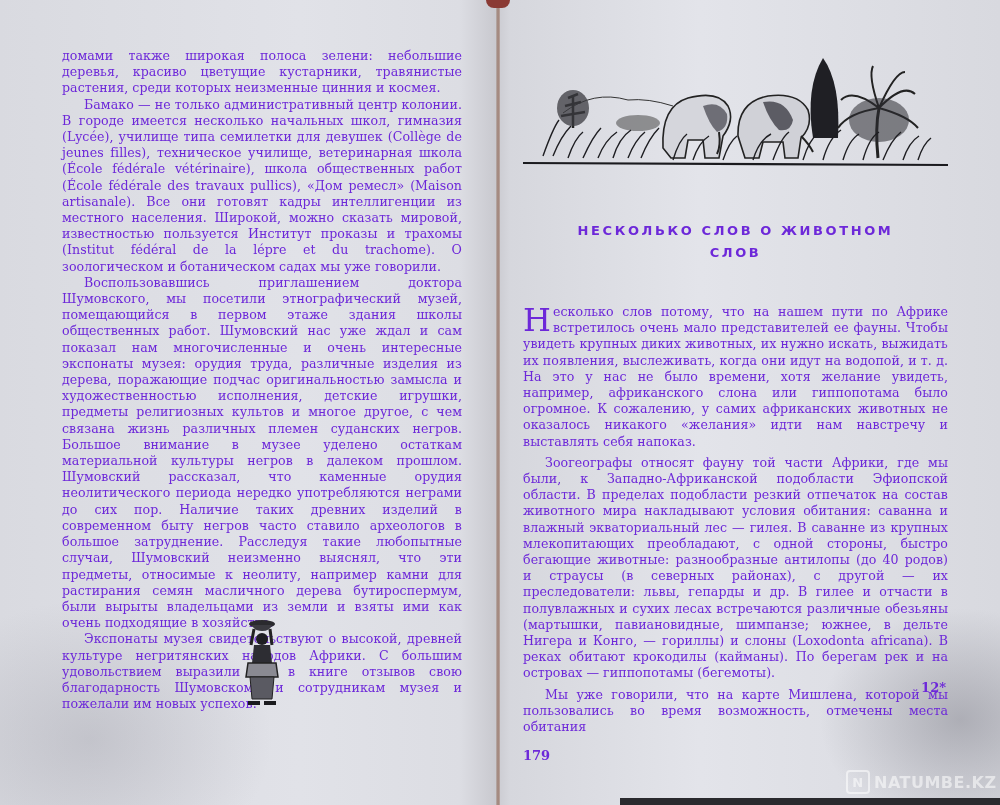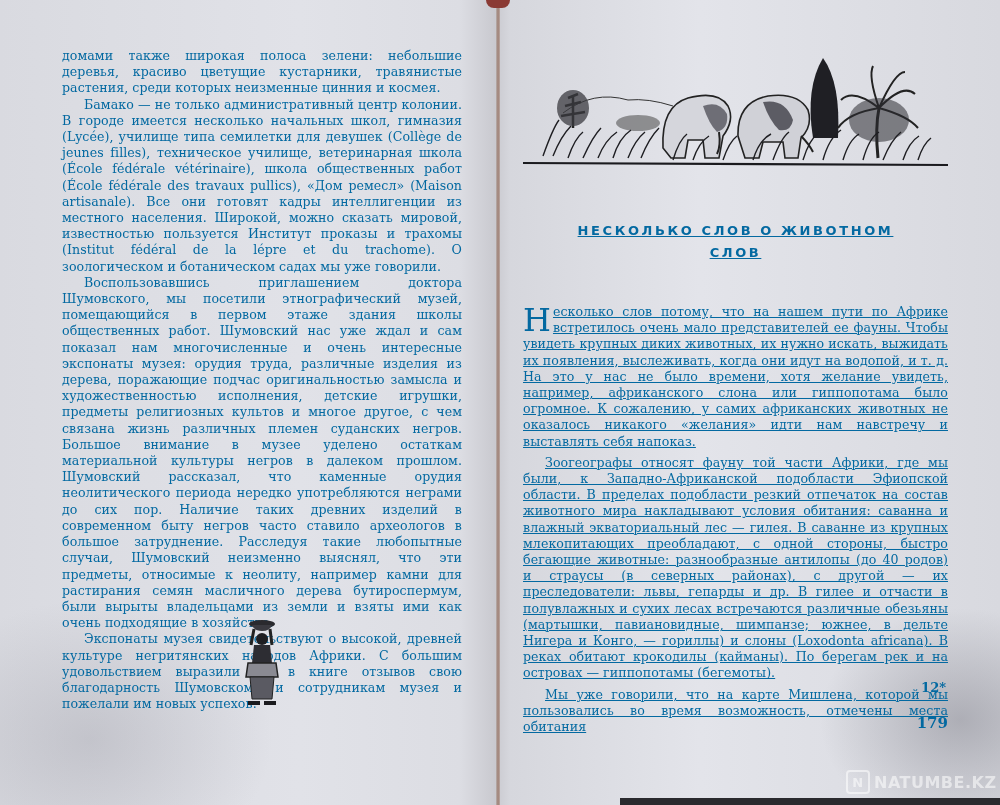--- a/index.html
+++ b/index.html
@@ -16,23 +16,23 @@
       linear-gradient(90deg, #d9dae0 0%, #e1e2e8 30%, #dcdde3 46%, #c9c9cf 49.5%, #d6d7dd 51%, #e3e4ea 70%, #d8d9df 100%);
   }
   .gutter {
     position: absolute; left: 496px; top: 0; width: 4px; height: 805px;
     background: linear-gradient(90deg, #b8b0ae, #9e7f74, #b9a9a4);
   }
   .gutter-top {
     position: absolute; left: 486px; top: 0; width: 24px; height: 8px;
     background: #8a3a34; border-radius: 0 0 8px 8px;
   }
-  .page { position: absolute; color: #0369a1; }
+  .page { position: absolute; color: #6d28d9; }
   .left-page { left: 62px; top: 48px; width: 400px; }
-  .right-page { left: 523px; top: 28px; width: 425px; text-decoration: underline; }
+  .right-page { left: 523px; top: 28px; width: 425px; }
   .text {
     font-size: 12.6px; line-height: 16.2px; text-align: justify;
     letter-spacing: 0.05px;
   }
   .text p { margin: 0; text-indent: 0; }
   .text p.ind { text-indent: 22px; }
   .text p.gap { margin-top: 5px; }
   .figure-left {
     position: absolute; left: 242px; top: 615px; width: 40px; height: 100px;
   }
@@ -44,22 +44,22 @@
   }
   .right-text { margin-top: 40px; }
   .dropcap {
     float: left; font-size: 32px; line-height: 28px; margin: 2px 2px 0 0;
     font-family: "DejaVu Serif", serif;
   }
   .sig {
     position: absolute; right: 2px; top: 652px; font-size: 13px; font-weight: bold;
   }
   .page-num {
-    position: absolute; left: 0; width: 100%; top: 686px; text-align: right;
-    font-size: 15px; font-weight: bold;
+    position: absolute; left: 0; width: 100%; top: 720px; text-align: left;
+    font-size: 13px; font-weight: bold;
   }
   .watermark {
     position: absolute; left: 846px; top: 770px; display: flex; align-items: center; gap: 4px;
     color: rgba(255,255,255,0.55); font-family: "DejaVu Sans", sans-serif; font-weight: bold;
     font-size: 16px; letter-spacing: 0.5px;
   }
   .wm-logo {
     width: 20px; height: 20px; border: 2px solid rgba(255,255,255,0.55); border-radius: 4px;
     display: flex; align-items: center; justify-content: center; font-size: 13px;
   }

